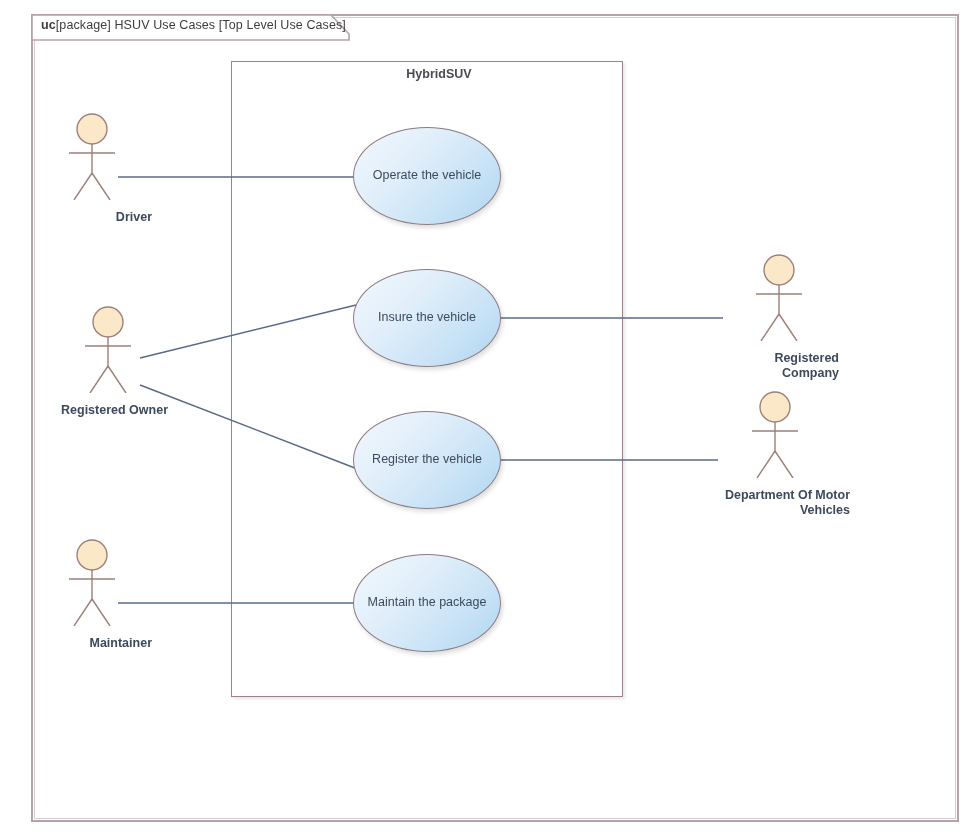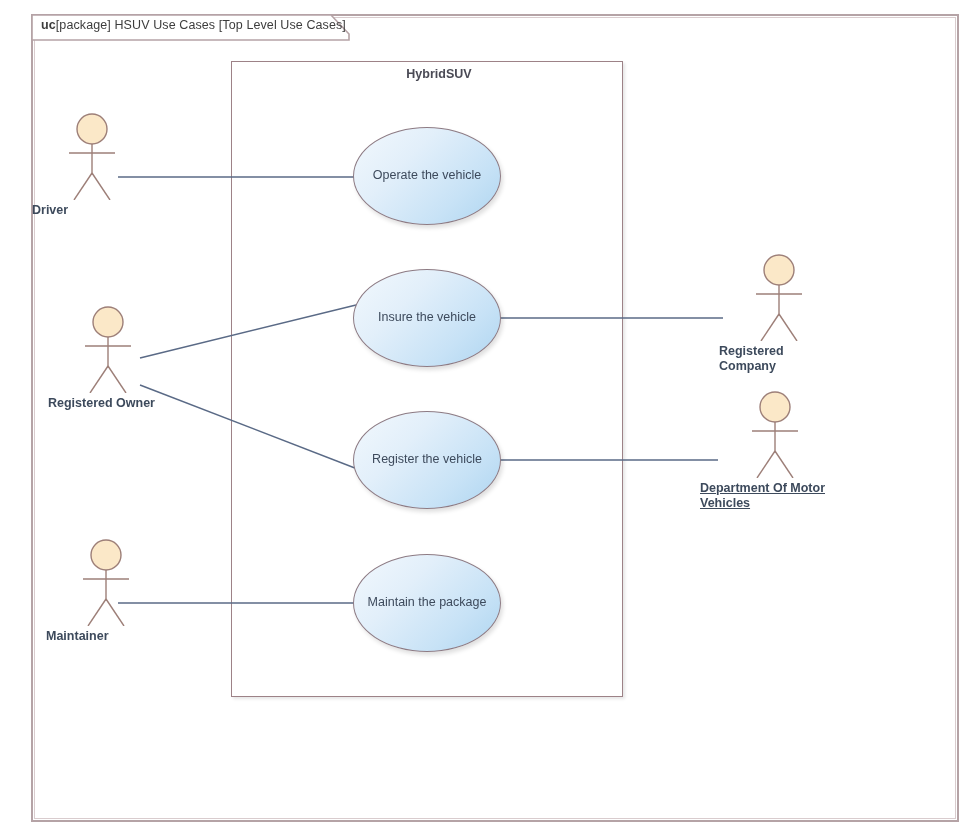--- a/index.html
+++ b/index.html
@@ -134,26 +134,26 @@
     width: 120px;
   }
   .actor .actor-figure {
     position: relative;
     width: 120px;
     height: 88px;
   }
   .actor .actor-figure svg { display: block; }
   .actor .actor-label {
     width: 120px;
-    text-align: left;
+    text-align: right;
     font-size: 12.5px;
     font-weight: bold;
     color: #3d4a5c;
     line-height: 1.22;
-    margin-top: 3px;
+    margin-top: 10px;
   }
 </style>
 </head>
 <body>
 
 <div id="canvas">
 
   <div class="frame"></div>
   <div class="frame-inner-line"></div>
 
@@ -217,21 +217,21 @@
         <circle cx="60" cy="17" r="15" fill="#fbe8c8" stroke="#9d7f78" stroke-width="1.4"></circle>
         <line x1="60" y1="32" x2="60" y2="63" stroke="#9d7f78" stroke-width="1.4"></line>
         <line x1="37" y1="41" x2="83" y2="41" stroke="#9d7f78" stroke-width="1.4"></line>
         <line x1="60" y1="61" x2="42" y2="88" stroke="#9d7f78" stroke-width="1.4"></line>
         <line x1="60" y1="61" x2="78" y2="88" stroke="#9d7f78" stroke-width="1.4"></line>
       </svg>
     </div>
     <div class="actor-label">Registered Owner</div>
   </div>
 
-  <div class="actor" style="left:32px; top:538px;padding-left:14px;">
+  <div class="actor" style="left:32px; top:538px;">
     <div class="actor-figure">
       <svg width="120" height="88" viewBox="0 0 120 88" xmlns="http://www.w3.org/2000/svg">
         <circle cx="60" cy="17" r="15" fill="#fbe8c8" stroke="#9d7f78" stroke-width="1.4"></circle>
         <line x1="60" y1="32" x2="60" y2="63" stroke="#9d7f78" stroke-width="1.4"></line>
         <line x1="37" y1="41" x2="83" y2="41" stroke="#9d7f78" stroke-width="1.4"></line>
         <line x1="60" y1="61" x2="42" y2="88" stroke="#9d7f78" stroke-width="1.4"></line>
         <line x1="60" y1="61" x2="78" y2="88" stroke="#9d7f78" stroke-width="1.4"></line>
       </svg>
     </div>
     <div class="actor-label">Maintainer</div>
@@ -253,16 +253,16 @@
   <div class="actor" style="left:715px; top:390px;">
     <div class="actor-figure">
       <svg width="120" height="88" viewBox="0 0 120 88" xmlns="http://www.w3.org/2000/svg">
         <circle cx="60" cy="17" r="15" fill="#fbe8c8" stroke="#9d7f78" stroke-width="1.4"></circle>
         <line x1="60" y1="32" x2="60" y2="63" stroke="#9d7f78" stroke-width="1.4"></line>
         <line x1="37" y1="41" x2="83" y2="41" stroke="#9d7f78" stroke-width="1.4"></line>
         <line x1="60" y1="61" x2="42" y2="88" stroke="#9d7f78" stroke-width="1.4"></line>
         <line x1="60" y1="61" x2="78" y2="88" stroke="#9d7f78" stroke-width="1.4"></line>
       </svg>
     </div>
-    <div class="actor-label" style="width:150px; margin-left:-15px;text-decoration:underline;">Department Of Motor Vehicles</div>
+    <div class="actor-label" style="width:150px; margin-left:-15px;">Department Of Motor Vehicles</div>
   </div>
 
 </div>
 
 </body></html>

